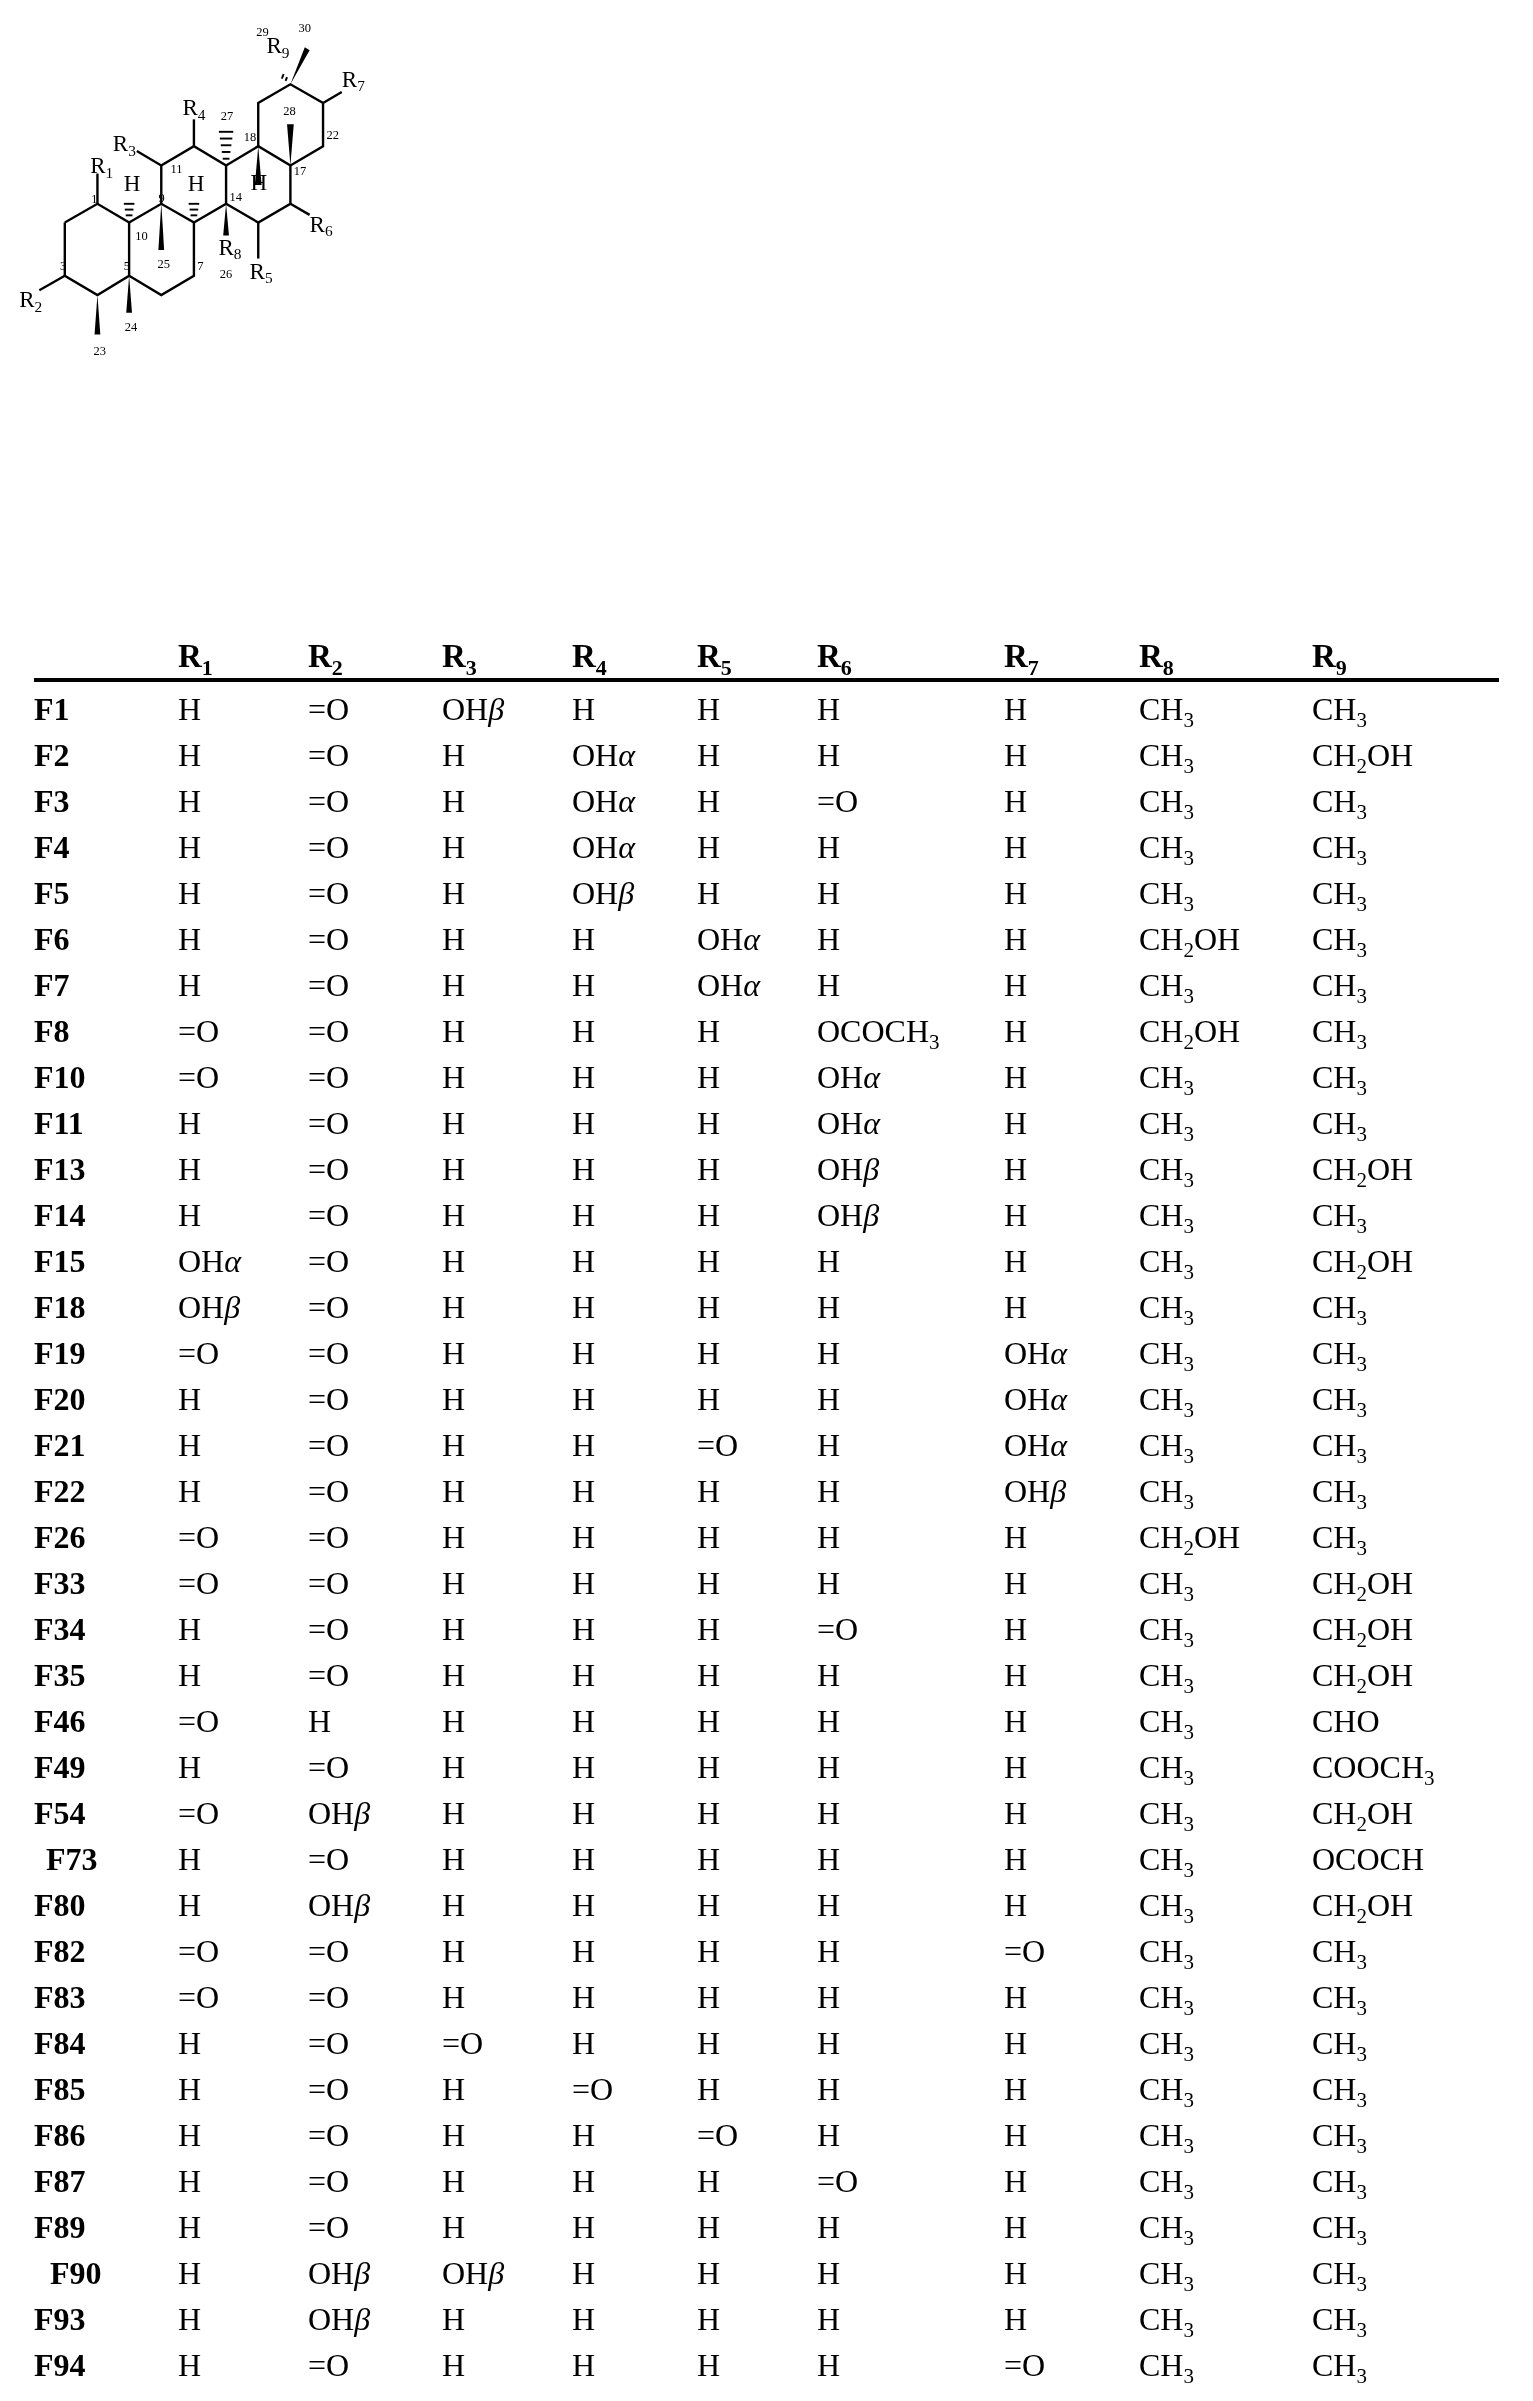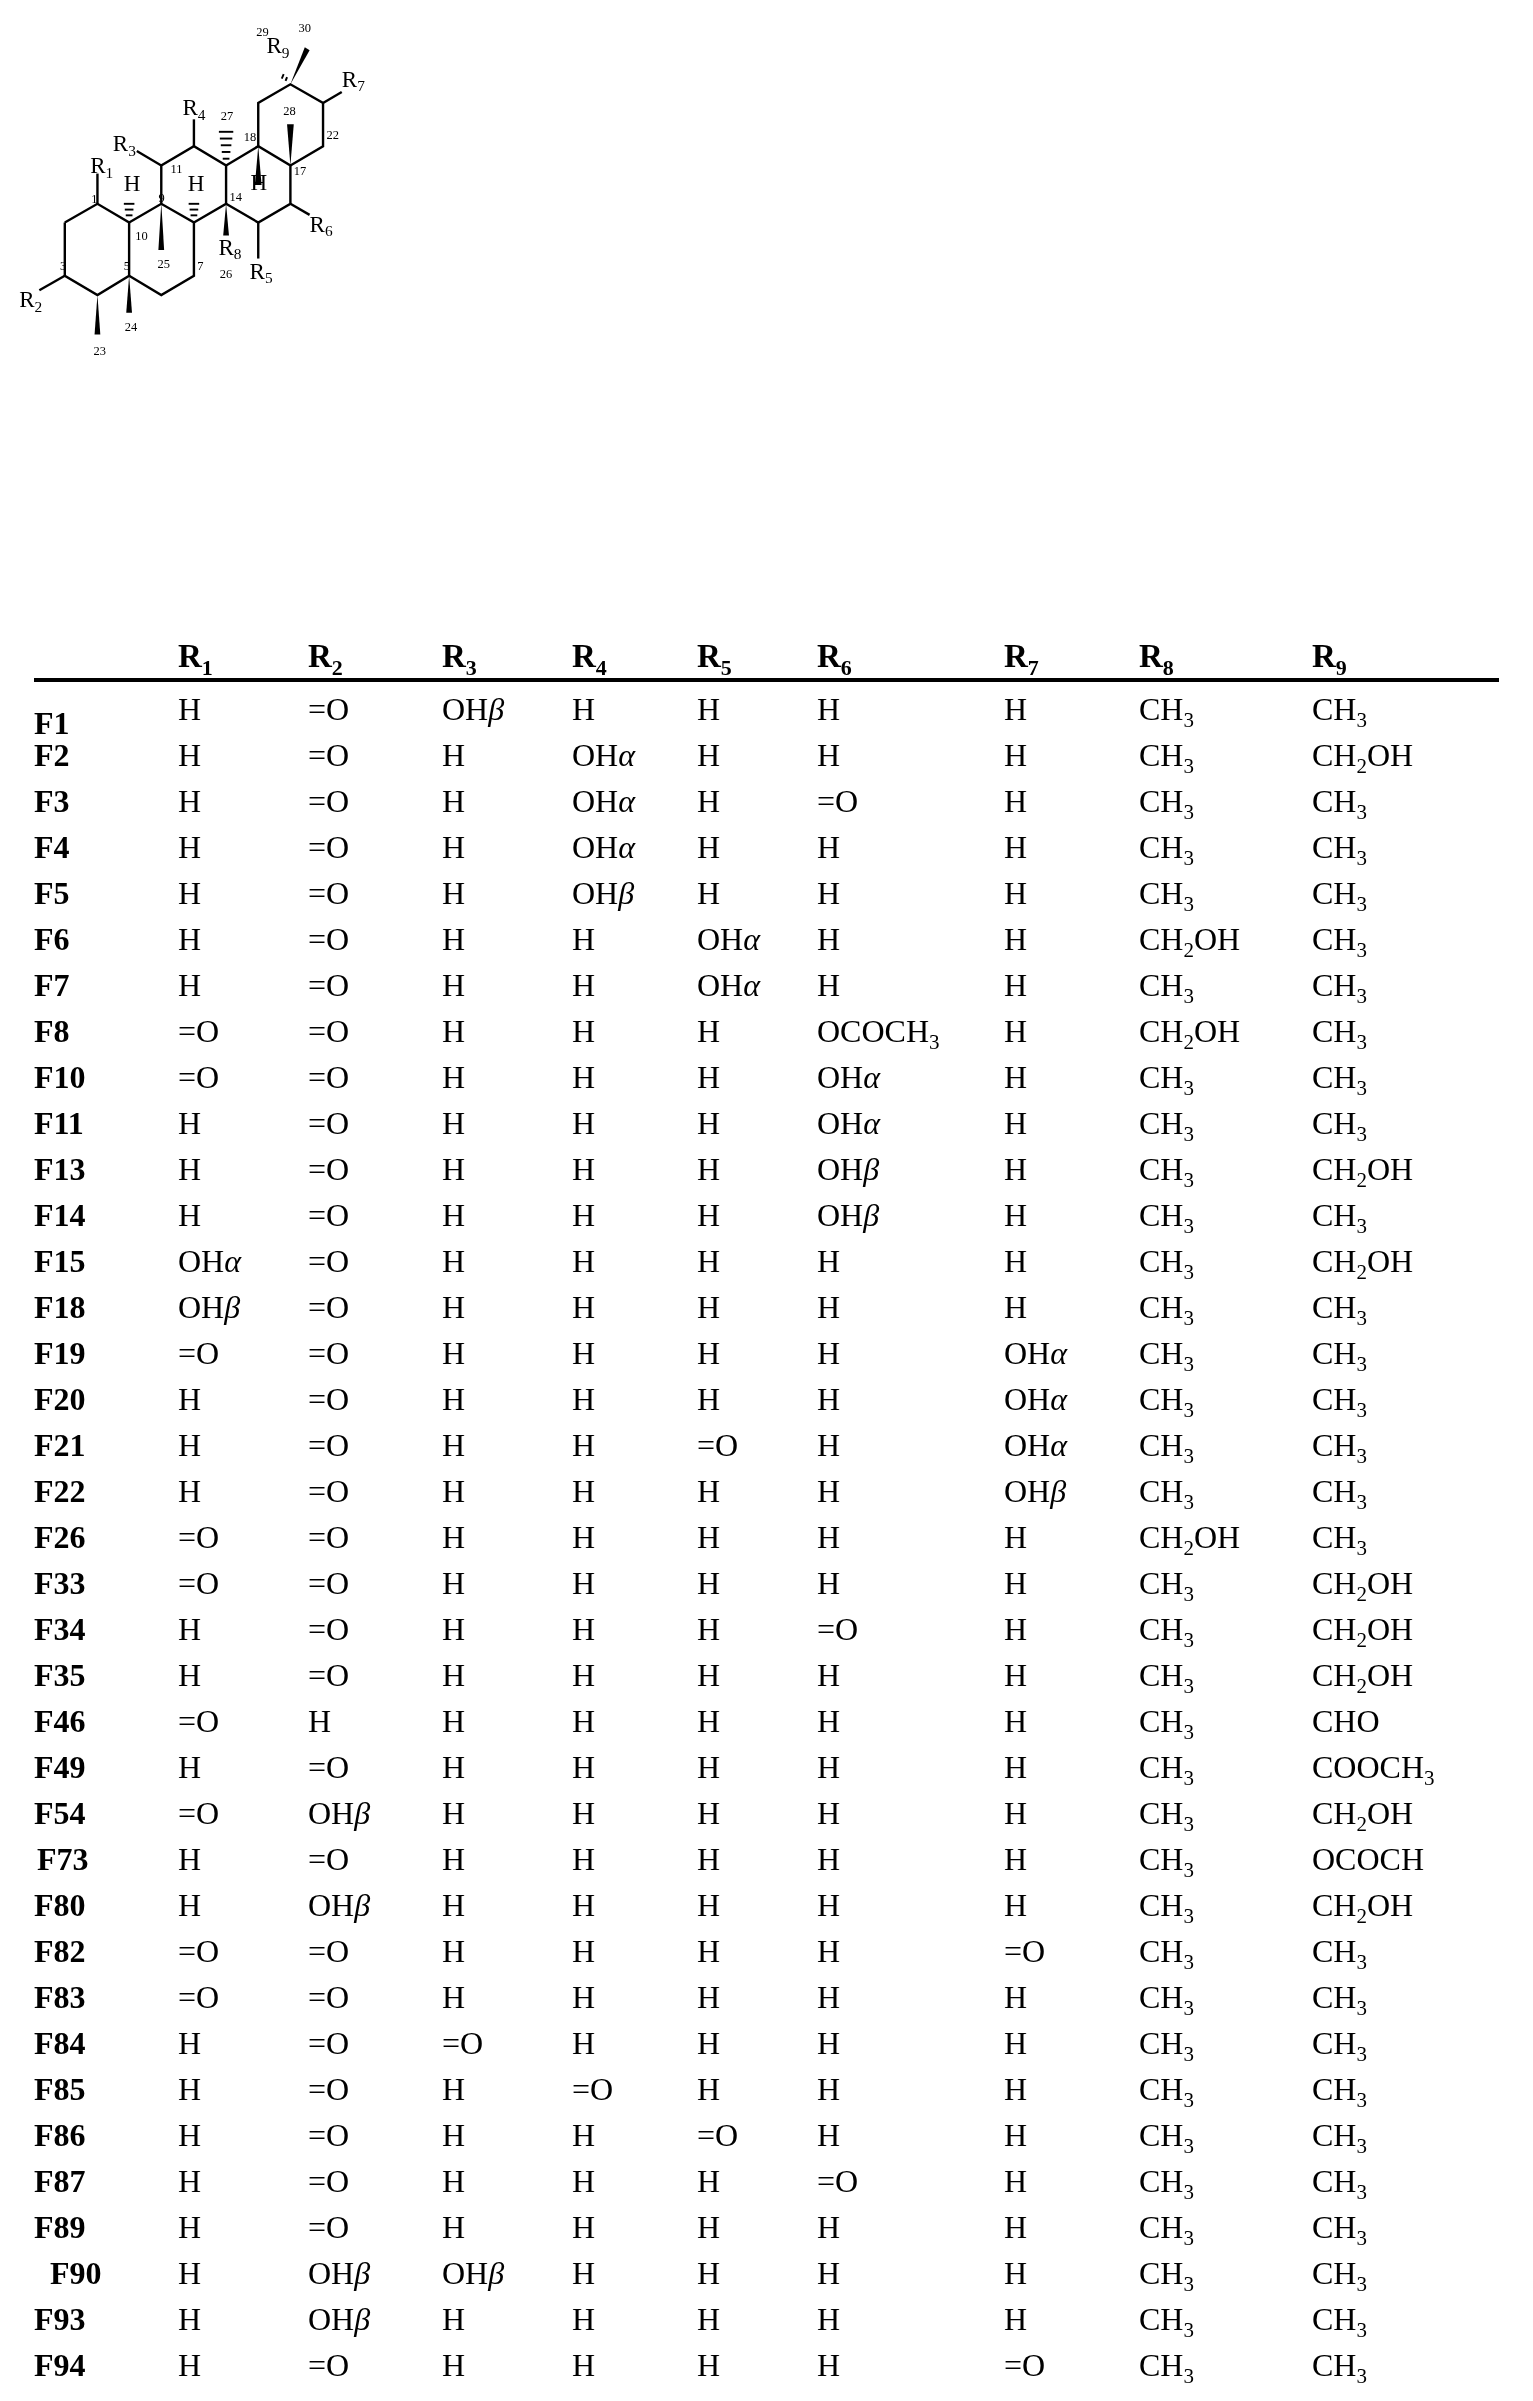--- a/index.html
+++ b/index.html
@@ -112,21 +112,21 @@
     <span class="h" style="left:538px">R<sub>4</sub></span>
     <span class="h" style="left:663px">R<sub>5</sub></span>
     <span class="h" style="left:783px">R<sub>6</sub></span>
     <span class="h" style="left:970px">R<sub>7</sub></span>
     <span class="h" style="left:1105px">R<sub>8</sub></span>
     <span class="h" style="left:1278px">R<sub>9</sub></span>
     <div class="rule"></div>
   </div>
   <div id="rows">
       <div class="row">
-        <span class="cell id" style="left: 0px; margin-top: 14px;">F1</span>
+        <span class="cell id" style="left: 0px;">F1</span>
         <span class="cell" style="left: 144px;">H</span>
         <span class="cell" style="left: 274px;">=O</span>
         <span class="cell" style="left: 408px;">OH<i>β</i></span>
         <span class="cell" style="left: 538px;">H</span>
         <span class="cell" style="left: 663px;">H</span>
         <span class="cell" style="left: 783px;">H</span>
         <span class="cell" style="left: 970px;">H</span>
         <span class="cell" style="left: 1105px;">CH<sub>3</sub></span>
         <span class="cell" style="left: 1278px;">CH<sub>3</sub></span>
       </div>
@@ -412,21 +412,21 @@
         <span class="cell" style="left: 274px;">OH<i>β</i></span>
         <span class="cell" style="left: 408px;">H</span>
         <span class="cell" style="left: 538px;">H</span>
         <span class="cell" style="left: 663px;">H</span>
         <span class="cell" style="left: 783px;">H</span>
         <span class="cell" style="left: 970px;">H</span>
         <span class="cell" style="left: 1105px;">CH<sub>3</sub></span>
         <span class="cell" style="left: 1278px;">CH<sub>2</sub>OH</span>
       </div>
       <div class="row">
-        <span class="cell id" style="left: 3px;">F73</span>
+        <span class="cell id" style="left: 12px;">F73</span>
         <span class="cell" style="left: 144px;">H</span>
         <span class="cell" style="left: 274px;">=O</span>
         <span class="cell" style="left: 408px;">H</span>
         <span class="cell" style="left: 538px;">H</span>
         <span class="cell" style="left: 663px;">H</span>
         <span class="cell" style="left: 783px;">H</span>
         <span class="cell" style="left: 970px;">H</span>
         <span class="cell" style="left: 1105px;">CH<sub>3</sub></span>
         <span class="cell" style="left: 1278px;">OCOCH</span>
       </div>

